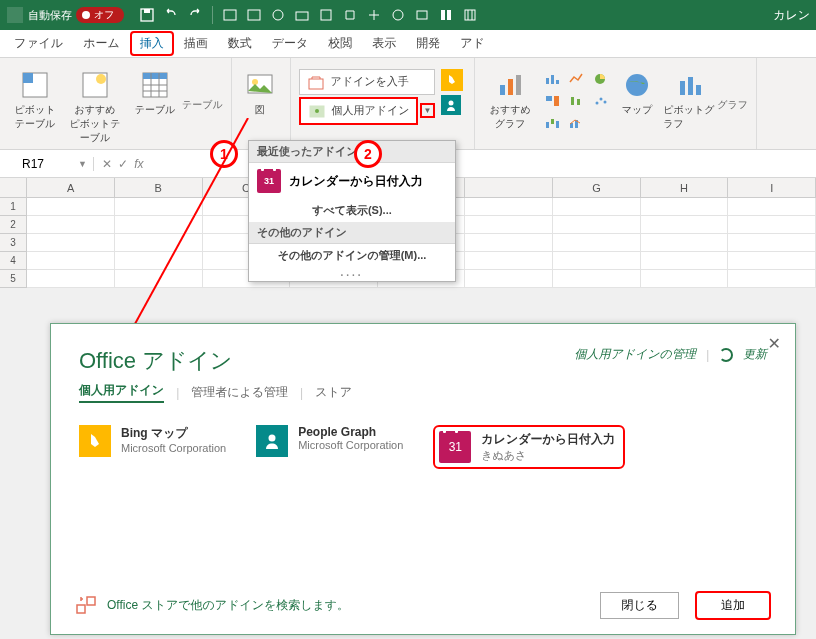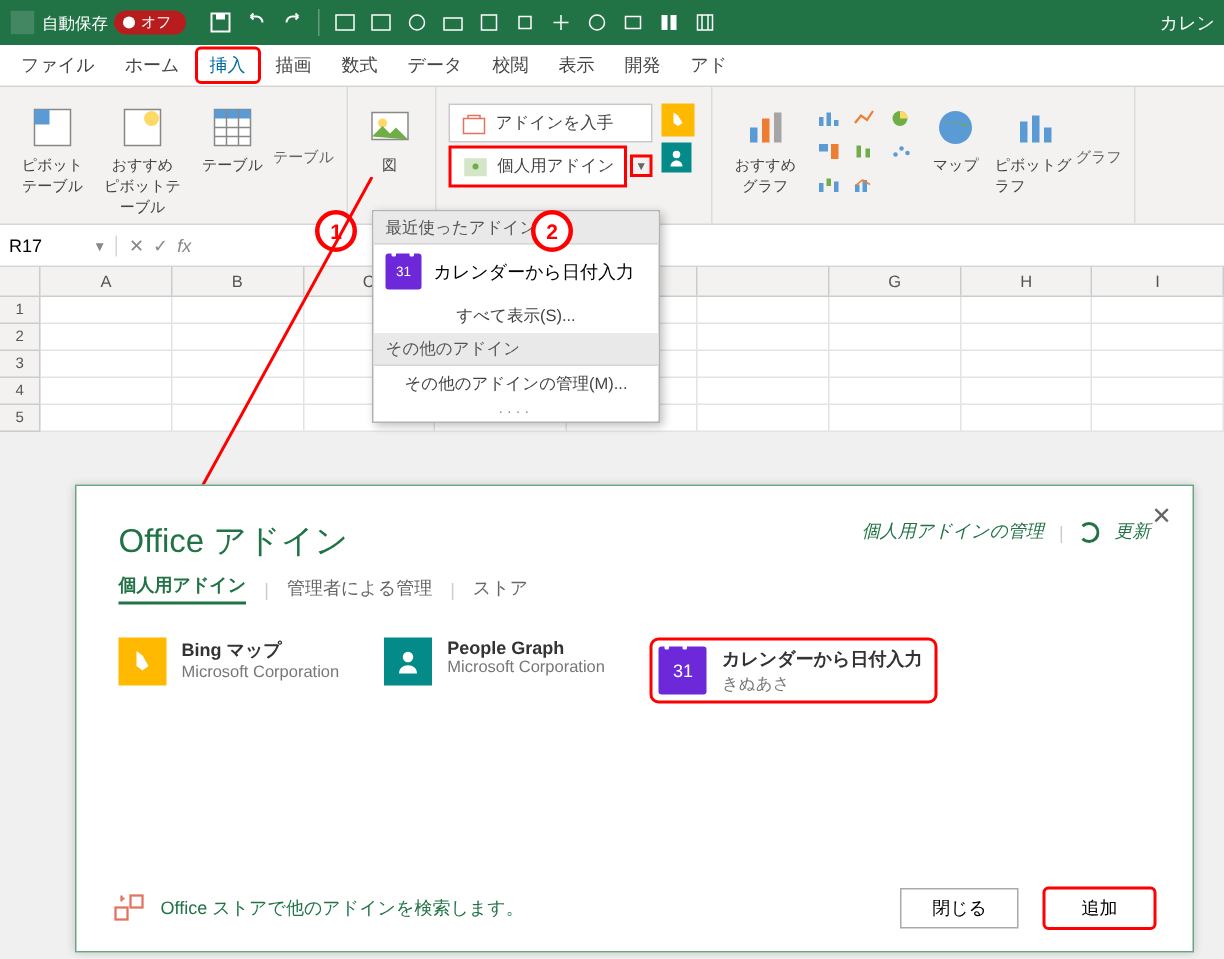--- a/index.html
+++ b/index.html
@@ -31,38 +31,38 @@
   .addins-btn-wrap { display: flex; flex-direction: column; gap: 2px; font-size: 11px; color: #444; }
   .addin-btn { display: flex; align-items: center; gap: 4px; background: #fff; border: 1px solid #c8c8c8; padding: 2px 6px; font-size: 11px; }
   .addin-btn.my { border: 2px solid red; }
   .bing-sq { width: 20px; height: 20px; background: #058a8a; display: flex; align-items: center; justify-content: center; }
 
   
   .callout { position: absolute; background: #fff; border: 3px solid red; border-radius: 50%; width: 28px; height: 28px; display: flex; align-items: center; justify-content: center; color: red; font-weight: bold; font-size: 14px; z-index: 40; }
 
   
   .formula-bar { background: #fff; height: 28px; display: flex; align-items: center; border-bottom: 1px solid #d6d6d6; font-size: 12px; }
-  .name-box { width: 78px; border-right: 1px solid #d6d6d6; padding: 0 6px; display: flex; align-items: center; justify-content: space-between; }
+  .name-box { width: 78px; border-right: 1px solid #d6d6d6; padding: 0 6px; display: flex; align-items: center; justify-content: space-between; margin-left: 16px; }
   .fb-btns { display: flex; gap: 6px; padding: 0 8px; color: #888; }
   .fx { font-style: italic; }
 
   
   .sheet { background: #fff; position: relative; }
   .col-headers { display: flex; height: 20px; background: #f3f2f1; border-bottom: 1px solid #ccc; font-size: 11px; }
   .corner { width: 28px; border-right: 1px solid #ccc; }
   .colh { width: 90px; border-right: 1px solid #ccc; text-align: center; line-height: 20px; color: #555; }
   .row { display: flex; height: 18px; }
   .rowh { width: 28px; background: #f3f2f1; border-right: 1px solid #ccc; border-bottom: 1px solid #ccc; text-align: center; font-size: 10px; color: #555; line-height: 18px; }
   .cell { width: 90px; border-right: 1px solid #e3e3e3; border-bottom: 1px solid #e3e3e3; }
 
   
-  .dropdown { position: absolute; top: 140px; left: 248px; width: 192px; background: #fff; border: 1px solid #b3b3b3; box-shadow: 2px 2px 6px rgba(0,0,0,.25); font-size: 12px; z-index: 30; }
+  .dropdown { position: absolute; top: 140px; left: 248px; width: 208px; background: #fff; border: 1px solid #b3b3b3; box-shadow: 2px 2px 6px rgba(0,0,0,.25); font-size: 12px; z-index: 30; font-weight: bold; }
   .dd-header { background: #e9e9e9; padding: 3px 8px; color: #555; font-size: 11px; border-bottom: 1px solid #d6d6d6; }
   .dd-item { padding: 6px 8px; display: flex; align-items: center; gap: 8px; }
-  .cal-icon { width: 24px; height: 24px; background: #6d28d9; border-radius: 2px; display: flex; flex-direction: column; align-items: center; justify-content: center; color: #fff; font-size: 9px; position: relative; }
+  .cal-icon { width: 24px; height: 24px; background: #be185d; border-radius: 2px; display: flex; flex-direction: column; align-items: center; justify-content: center; color: #fff; font-size: 9px; position: relative; }
   .cal-icon::before { content: ""; position: absolute; top: -3px; left: 4px; width: 3px; height: 5px; background: #fff; border-radius: 1px; box-shadow: 12px 0 0 #fff; }
   .dd-centered { text-align: center; padding: 4px; color: #444; font-size: 11px;}
   .dd-dots { text-align: center; color: #888; letter-spacing: 3px; font-size: 10px; padding-bottom:3px;}
 
   
   .dialog { position: absolute; bottom: 4px; left: 50px; width: 746px; height: 312px; background: #fff; border: 1px solid #6ba583; box-shadow: 0 0 6px rgba(0,0,0,.2); z-index: 50; }
   .dlg-close { position: absolute; top: 10px; right: 14px; font-size: 16px; color: #666; cursor: pointer; }
   .dlg-hdr { padding: 22px 28px 6px; display: flex; justify-content: space-between; align-items: flex-start; }
   .dlg-title { color: #217346; font-size: 22px; font-weight: 400; }
   .dlg-links { display: flex; gap: 10px; font-size: 12px; color: #217346; align-items: center; font-style: italic; }

